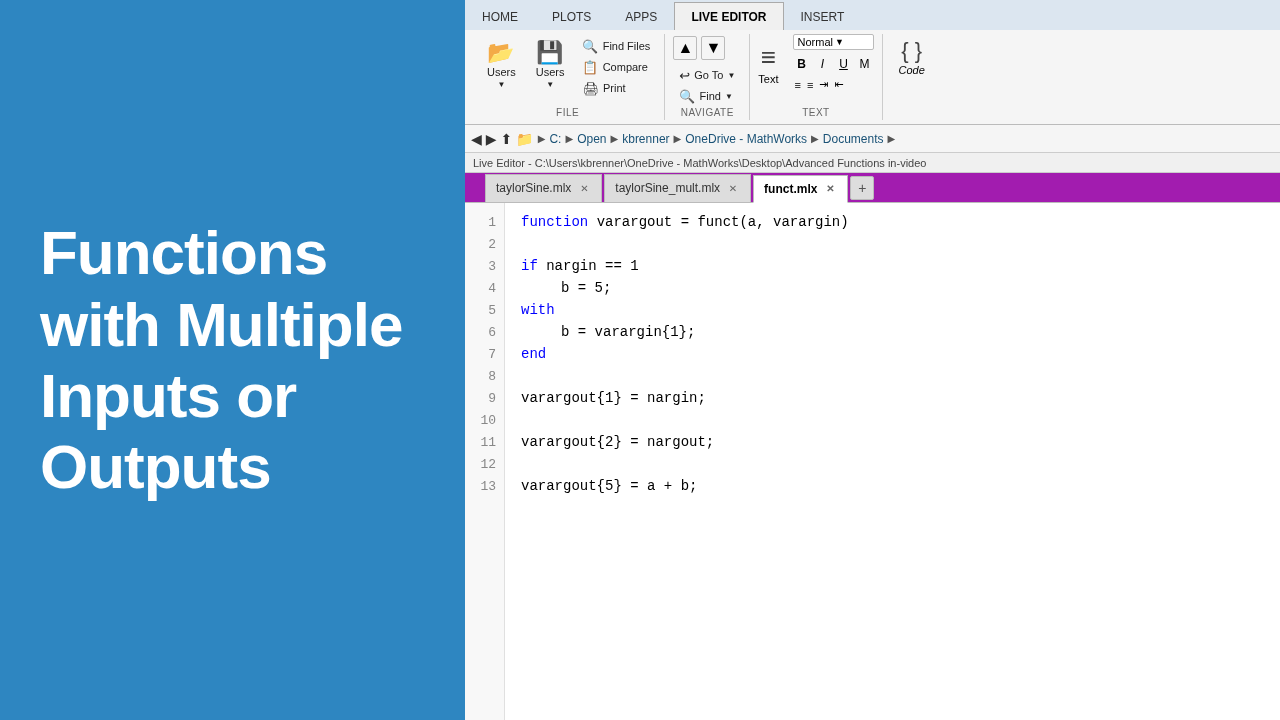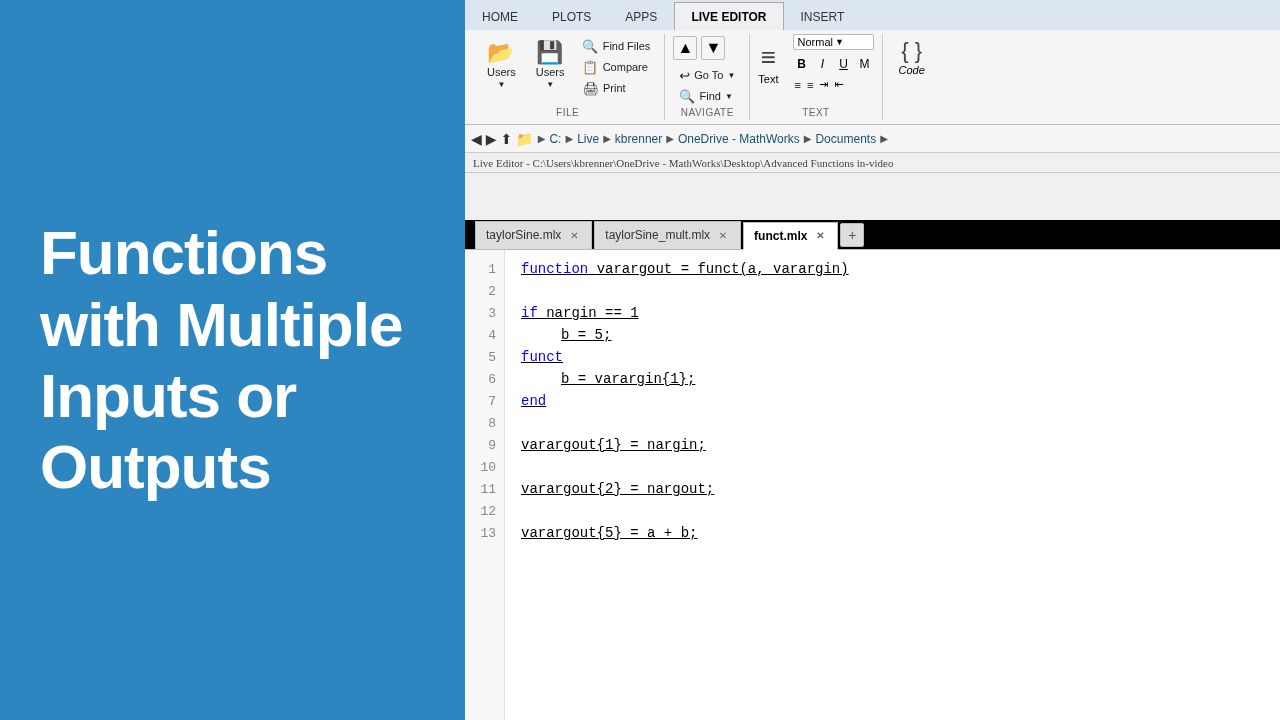--- a/index.html
+++ b/index.html
@@ -226,33 +226,31 @@
       background: #f0f0f0;
       border-bottom: 1px solid #ccc;
       padding: 2px 8px;
       font-size: 11px;
       color: #444;
       height: 20px;
       display: flex;
       align-items: center;
       white-space: nowrap;
       overflow: hidden;
-      font-family: Liberation Serif, serif;
     }
 
     
     #file-tabs {
       display: flex;
       align-items: center;
-      background: #000000;
+      background: #a21caf;
       border-bottom: 1px solid #bbb;
       height: 30px;
-      padding-left: 10px;
+      padding-left: 20px;
       gap: 0;
-      margin-top: 47px;
     }
     .file-tab {
       display: flex;
       align-items: center;
       padding: 0 10px;
       height: 28px;
       font-size: 12px;
       cursor: pointer;
       border: 1px solid #bbb;
       border-bottom: none;
@@ -319,21 +317,20 @@
       height: 22px;
       display: flex;
       align-items: center;
       justify-content: flex-end;
       padding-right: 8px;
     }
     #code-content {
       flex: 1;
       padding: 8px 16px;
       overflow: hidden;
-      text-decoration: underline;
     }
     .code-line {
       height: 22px;
       display: flex;
       align-items: center;
       white-space: nowrap;
     }
     .kw-blue { color: #0000ff; }
     .normal { color: #000000; }
     .indent2 { display: inline-block; width: 40px; }
@@ -455,21 +452,21 @@
   </div>
 
   <div id="path-bar">
     <span class="path-icon">◀</span>
     <span class="path-icon">▶</span>
     <span class="path-icon">⬆</span>
     <span class="path-icon">📁</span>
     <span class="path-arrow">▶</span>
     <span class="path-item">C:</span>
     <span class="path-arrow">▶</span>
-    <span class="path-item">Live</span>
+    <span class="path-item">Open</span>
     <span class="path-arrow">▶</span>
     <span class="path-item">kbrenner</span>
     <span class="path-arrow">▶</span>
     <span class="path-item">OneDrive - MathWorks</span>
     <span class="path-arrow">▶</span>
     <span class="path-item">Documents</span>
     <span class="path-arrow">▶</span>
   </div>
 
   <div id="status-bar">
@@ -519,21 +516,21 @@
       <div class="code-line">
         <span class="kw-blue">if</span>&nbsp;<span class="normal">nargin == 1</span>
       </div>
 
       <div class="code-line">
         <span class="indent2"></span>
           <span class="normal">b = 5;</span>
       </div>
 
       <div class="code-line">
-        <span class="kw-blue">funct</span>
+        <span class="kw-blue">with</span>
       </div>
 
       <div class="code-line">
         <span class="indent2"></span>
           <span class="normal">b = varargin{1};</span>
       </div>
 
       <div class="code-line">
         <span class="kw-blue">end</span>
       </div>

